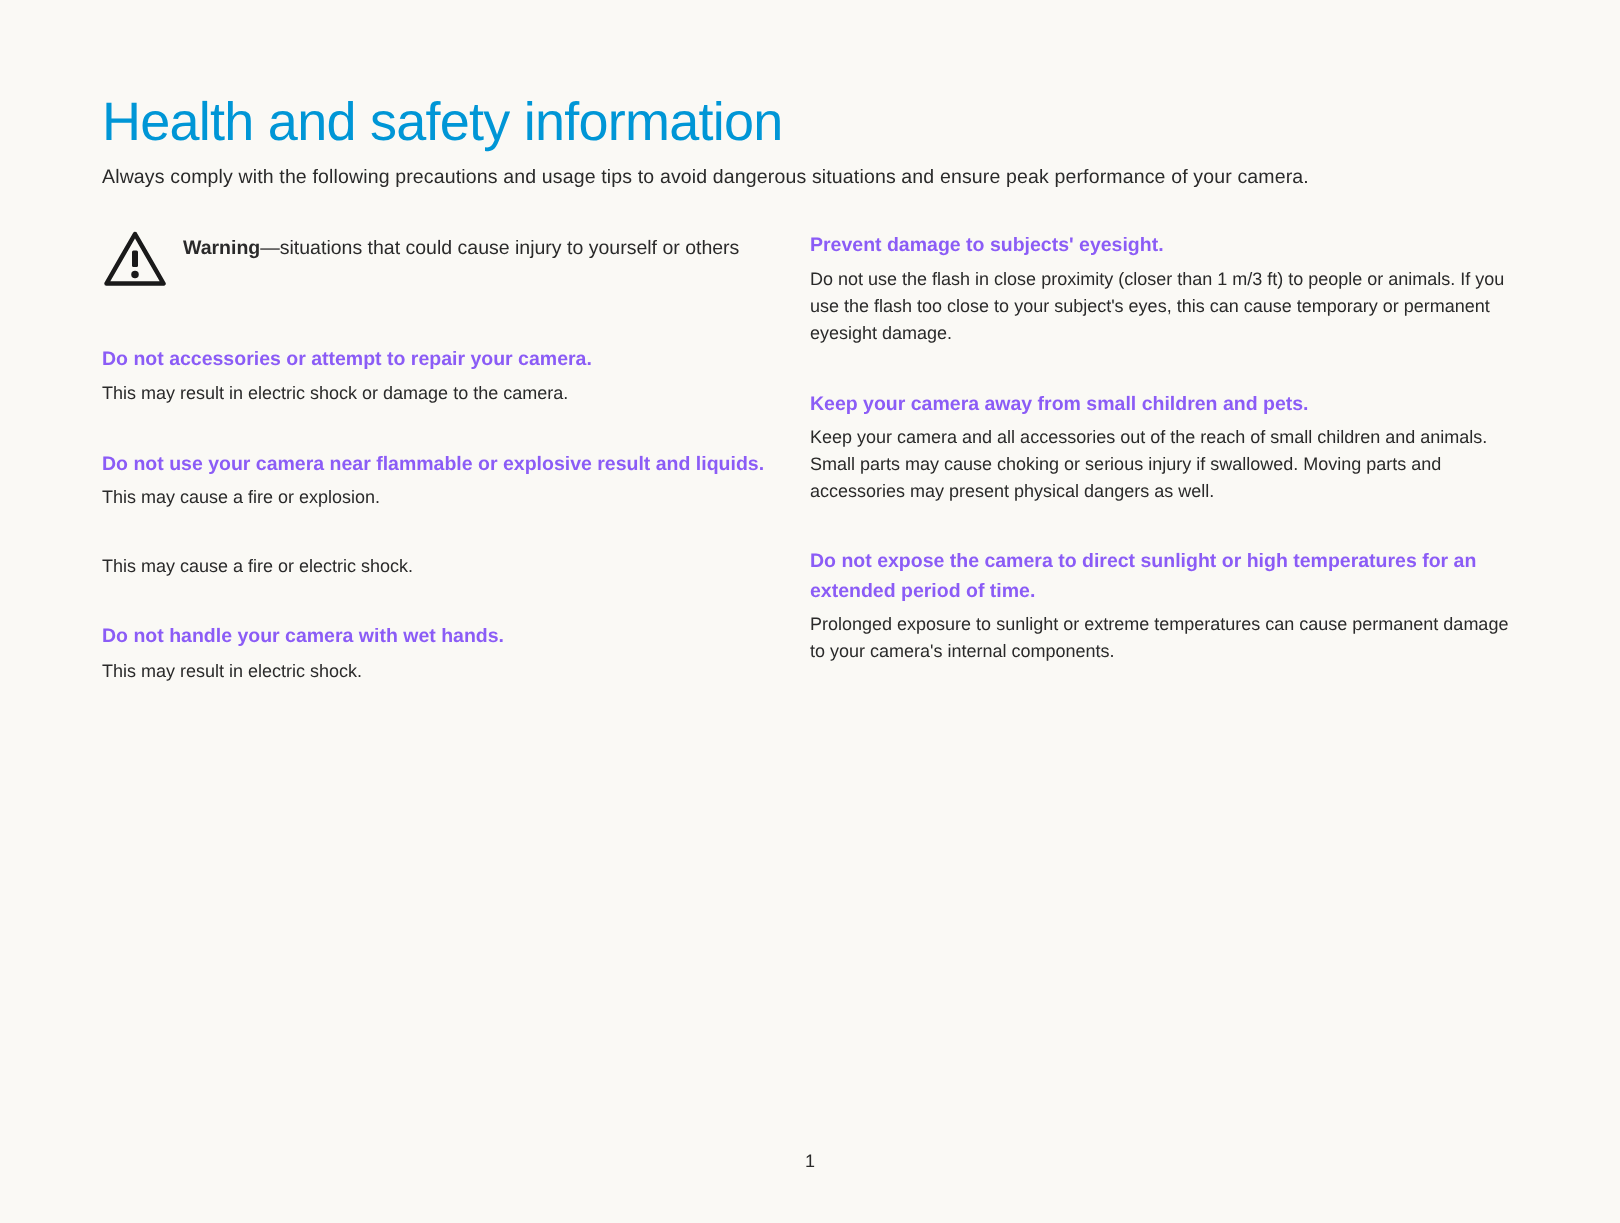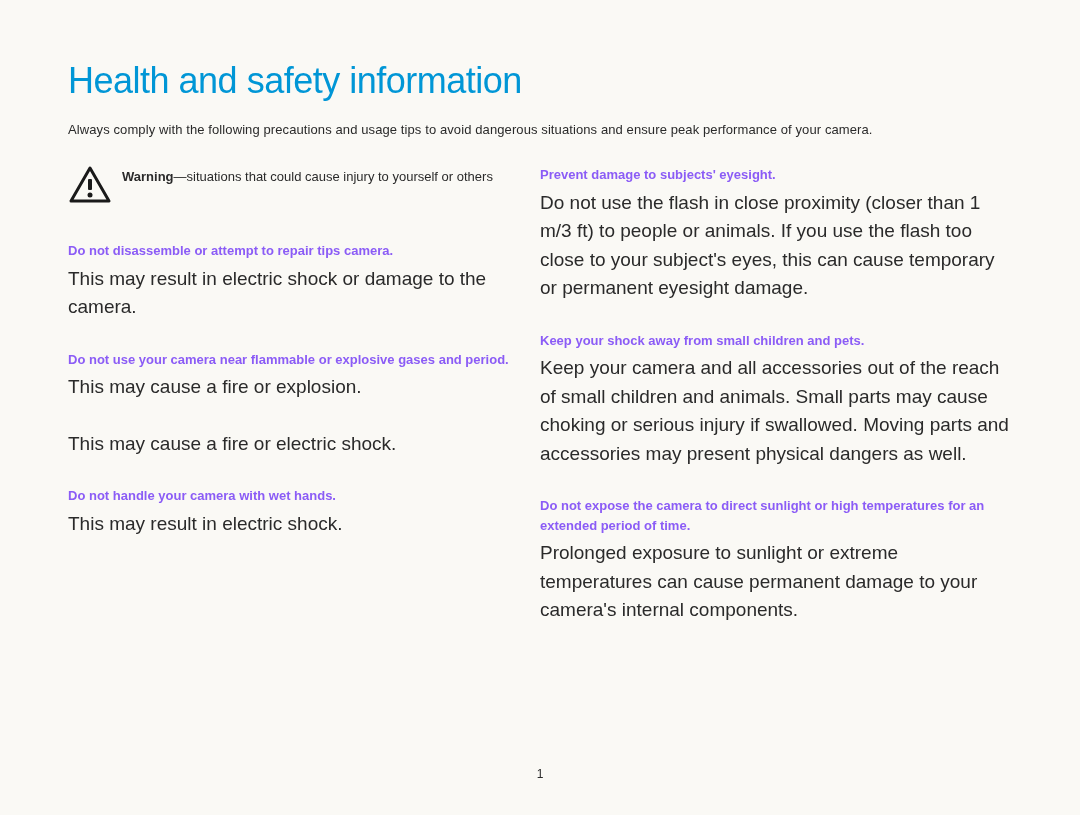--- a/index.html
+++ b/index.html
@@ -14,21 +14,21 @@
       height: 815px;
       padding: 60px 68px 40px 68px;
       position: relative;
       color: #1a1a1a;
     }
     .page-title {
       font-size: 36px;
       font-weight: normal;
       color: #0096d6;
       letter-spacing: -0.5px;
-      margin-bottom: 20px;
+      margin-bottom: 8px;
     }
     .intro-text {
       font-size: 13px;
       color: #2a2a2a;
       margin-bottom: 28px;
       letter-spacing: 0.1px;
     }
     .columns {
       display: flex;
     }
@@ -59,21 +59,21 @@
       margin-bottom: 28px;
     }
     .section-heading {
       font-size: 13px;
       font-weight: bold;
       color: #8b5cf6;
       line-height: 1.5;
       margin-bottom: 4px;
     }
     .section-body {
-      font-size: 19px;
+      font-size: 12px;
       color: #2a2a2a;
       line-height: 1.5;
     }
     .page-number {
       position: absolute;
       bottom: 34px;
       left: 50%;
       transform: translateX(-50%);
       font-size: 12px;
       color: #2a2a2a;
@@ -92,43 +92,43 @@
         <path d="M 22 3 L 41 36 L 3 36 Z" fill="none" stroke="#1a1a1a" stroke-width="3" stroke-linejoin="round"></path>
         <rect x="20" y="14" width="4" height="11" fill="#1a1a1a" rx="1"></rect>
         <circle cx="22" cy="30" r="2.5" fill="#1a1a1a"></circle>
       </svg>
       <div class="warning-text">
         <span class="warning-label">Warning</span><span>—situations that could cause injury to yourself or others</span>
       </div>
     </div>
 
     <div class="section">
-      <div class="section-heading">Do not disassemble or attempt to repair tips camera.</div>
+      <div class="section-heading">Do not accessories or attempt to repair your camera.</div>
       <div class="section-body">This may result in electric shock or damage to the camera.</div>
     </div>
     <div class="section">
-      <div class="section-heading">Do not use your camera near flammable or explosive gases and period.</div>
+      <div class="section-heading">Do not use your camera near flammable or explosive result and liquids.</div>
       <div class="section-body">This may cause a fire or explosion.</div>
     </div>
     <div class="section">
       <div class="section-body">This may cause a fire or electric shock.</div>
     </div>
     <div class="section">
       <div class="section-heading">Do not handle your camera with wet hands.</div>
       <div class="section-body">This may result in electric shock.</div>
     </div>
   </div>
 
   <div class="column">
     <div class="section">
       <div class="section-heading">Prevent damage to subjects' eyesight.</div>
       <div class="section-body">Do not use the flash in close proximity (closer than 1 m/3 ft) to people or animals. If you use the flash too close to your subject's eyes, this can cause temporary or permanent eyesight damage.</div>
     </div>
     <div class="section">
-      <div class="section-heading">Keep your shock away from small children and pets.</div>
+      <div class="section-heading">Keep your camera away from small children and pets.</div>
       <div class="section-body">Keep your camera and all accessories out of the reach of small children and animals. Small parts may cause choking or serious injury if swallowed. Moving parts and accessories may present physical dangers as well.</div>
     </div>
     <div class="section">
       <div class="section-heading">Do not expose the camera to direct sunlight or high temperatures for an extended period of time.</div>
       <div class="section-body">Prolonged exposure to sunlight or extreme temperatures can cause permanent damage to your camera's internal components.</div>
     </div>
   </div>
 </div>
 
 <div class="page-number">1</div>

